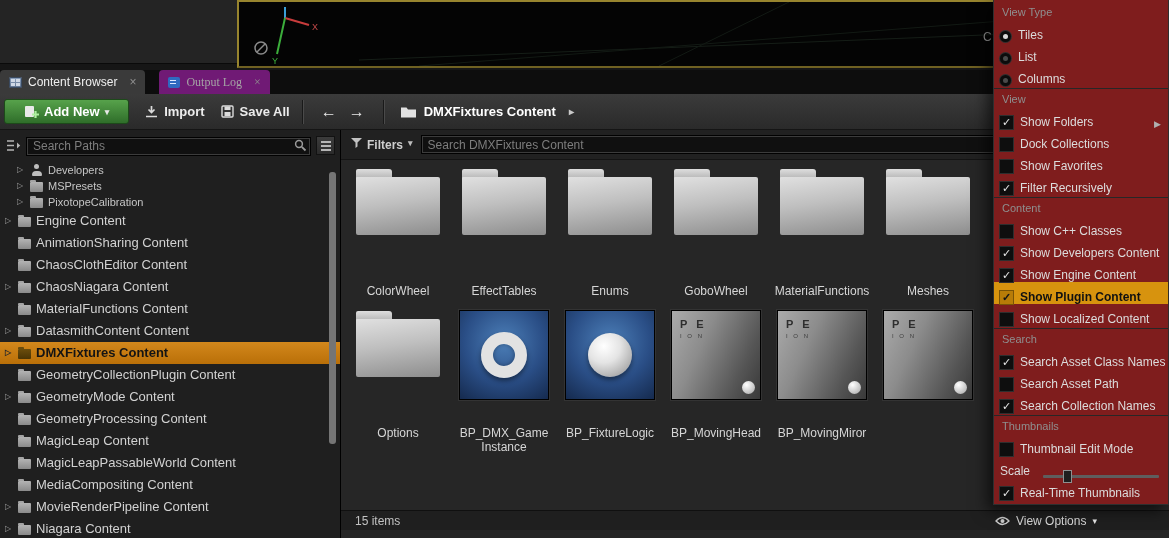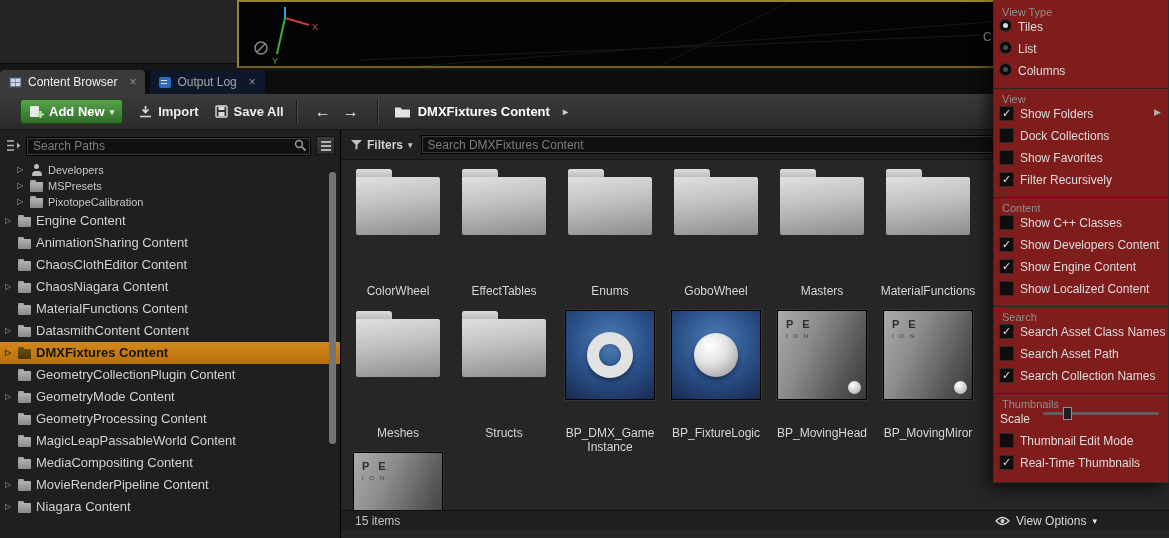--- a/index.html
+++ b/index.html
@@ -13,33 +13,33 @@
               border-left:2px solid #97842e; border-top:2px solid #97842e; border-bottom:2px solid #6f6122; }
   .vp-c { position:absolute; left:744px; top:28px; color:#9a9a9a; font-size:12px; }
   .gizmo { position:absolute; left:12px; top:2px; }
   .vp-grid { position:absolute; left:120px; top:0; opacity:.8; }
 
   
   .tab-bar { position:absolute; left:0; top:70px; width:1169px; height:24px; background:#0d0d0d; display:flex; align-items:flex-end; }
   .tab { display:flex; align-items:center; gap:6px; height:24px; padding:4px 9px; border-radius:4px 4px 0 0;
          font-size:12px; cursor:pointer; }
   .tab.active { background:#3a3a3a; color:#efefef; }
-  .tab.inactive { background:#0f172a; color:#a5a5a5; margin-left:5px; }
+  .tab.inactive { background:#701a75; color:#a5a5a5; margin-left:14px;font-family:Liberation Serif, serif; }
   .tab-x { color:#8f8f8f; font-size:12px; margin-left:6px; }
   .tico-cb { width:13px; height:11px; display:inline-block;
              background:linear-gradient(#8fa3c0,#5f7390); border-radius:2px; box-shadow:inset 0 0 0 1px #3a4a60; position:relative; }
   .tico-cb::after { content:''; position:absolute; left:2px; top:2px; width:4px; height:3px; background:#cfd8e6; box-shadow:5px 0 0 #cfd8e6, 0 4px 0 #cfd8e6, 5px 4px 0 #cfd8e6; }
   .tico-log { width:12px; height:11px; display:inline-block; background:#2f6ac0; border-radius:2px; position:relative; }
   .tico-log::after { content:''; position:absolute; left:2px; top:3px; width:6px; height:1.5px; background:#dce8ff; box-shadow:0 3px 0 #dce8ff; }
 
   
   .toolbar { position:absolute; left:0; top:94px; width:1169px; height:36px;
              background:linear-gradient(#3b3b3b,#2a2a2a); border-bottom:1px solid #151515;
              display:flex; align-items:center; }
-  .btn-addnew { display:flex; align-items:center; gap:5px; margin-left:20px; padding:4px 8px;
+  .btn-addnew { display:flex; align-items:center; gap:5px; margin-left:4px; padding:4px 19px;
                 background:linear-gradient(#57a24b,#2f6e2a); border:1px solid #1d4a1a; border-radius:3px;
                 color:#fff; font-weight:bold; font-size:13px; cursor:pointer; }
   .tb-btn { display:flex; align-items:center; gap:6px; margin-left:16px; color:#ececec; font-weight:bold; font-size:13px; cursor:pointer; }
   .tb-sep { width:1px; height:24px; background:#191919; box-shadow:1px 0 0 #4a4a4a; margin:0 12px; }
   .nav-arrow { font-size:16px; color:#e8e8e8; margin:0 6px; cursor:pointer; }
   .crumb { display:flex; align-items:center; gap:7px; color:#fff; font-weight:bold; font-size:13px; margin-left:4px; cursor:pointer; }
   .crumb-caret { color:#c9c9c9; font-size:10px; margin-left:6px; }
   .caret { font-size:9px; color:#e8e8e8; }
 
   
@@ -68,21 +68,21 @@
   .ico-folder-open { background:linear-gradient(#6b4d0c,#4a3404); }
   .ico-folder-open::before { background:#6b4d0c; }
   .ico-person { position:relative; display:inline-block; width:12px; height:12px; }
   .ico-person::before { content:''; position:absolute; top:0; left:3.5px; width:5px; height:5px; border-radius:50%; background:#bdbdbd; }
   .ico-person::after { content:''; position:absolute; bottom:0; left:1px; width:10px; height:5px; border-radius:4px 4px 1px 1px; background:#bdbdbd; }
   .tree-scroll { position:absolute; right:4px; top:42px; width:7px; height:272px; background:#757575; border-radius:3px; cursor:pointer; }
 
   
   .main-panel { position:absolute; left:341px; top:130px; width:828px; height:408px; background:#262626; }
   .filter-bar { height:30px; display:flex; align-items:center; gap:8px; padding:0 10px; background:#212121; border-bottom:1px solid #141414; }
-  .filters-btn { display:flex; align-items:center; gap:5px; color:#cfcfcf; font-size:12px; font-weight:bold; cursor:pointer; }
+  .filters-btn { display:flex; align-items:flex-start; gap:5px; color:#cfcfcf; font-size:12px; font-weight:bold; cursor:pointer; }
   .filters-btn .caret { color:#bdbdbd; }
   .grid { position:absolute; left:12px; top:38px; width:650px; bottom:28px; overflow:hidden;
           display:flex; flex-wrap:wrap; align-content:flex-start; }
   .tile { width:90px; height:128px; margin:0 16px 14px 0; cursor:pointer; }
   .thumb { width:90px; height:90px; position:relative; }
   .thumb.folder::before { content:''; position:absolute; left:3px; top:1px; width:36px; height:9px;
       background:linear-gradient(#dedede,#b8b8b8); border-radius:2px 3px 0 0; }
   .thumb.folder::after { content:''; position:absolute; left:3px; top:9px; width:84px; height:58px;
       background:linear-gradient(172deg,#e0e0e0 0%,#bfbfbf 45%,#8d8d8d 100%); border-radius:1px 2px 2px 2px; }
   .thumb.asset { border:1px solid #000; box-shadow:0 0 0 1px #333; }
@@ -104,21 +104,21 @@
       border-top:1px solid #101010; display:flex; align-items:center; justify-content:space-between;
       padding:0 14px; color:#c2c2c2; font-size:12px; z-index:20; }
   .view-options { display:flex; align-items:center; gap:6px; margin-right:58px; cursor:pointer; color:#d8d8d8; }
 
   
   .view-menu { position:absolute; right:0; top:0; width:176px; background:#7f1d1d;
       border:1px solid #2f2f2f; border-top:none; box-shadow:-6px 6px 14px rgba(0,0,0,.6);
       z-index:30; padding:2px 0 4px 0; }
   .menu-section + .menu-section { border-top:1px solid #272727; margin-top:2px; }
   .menu-header { color:#8f8f8f; font-size:11px; padding:4px 8px 2px 8px; }
-  .menu-item { display:flex; align-items:flex-start; height:22px; padding:0 7px 0 6px; gap:7px;
+  .menu-item { display:flex; align-items:flex-end; height:22px; padding:0 7px 0 6px; gap:7px;
       color:#dcdcdc; font-size:12px; cursor:pointer; white-space:nowrap; }
   .ctl { flex:none; }
   .radio { width:11px; height:11px; border-radius:50%; background:#0c0c0c; box-shadow:0 0 0 1px #2e2e2e; position:relative; }
   .radio::after { content:''; position:absolute; inset:3px; border-radius:50%; background:#4a4a4a; }
   .radio.on::after { background:#d8d8d8; }
   .check { width:13px; height:13px; background:#0e0e0e; box-shadow:0 0 0 1px #2e2e2e;
       display:flex; align-items:center; justify-content:center; font-size:11px; color:#e6e6e6; }
   .check.on::after { content:'✓'; margin-top:-1px; }
   .menu-item.hl { background:#d7930e; color:#111; font-weight:bold; }
   .menu-item.hl .check { background:#b87c08; box-shadow:0 0 0 1px #femmes; box-shadow:0 0 0 1px #7a5305; color:#161616; }
@@ -306,20 +306,27 @@
     <span class="t-icon">
           <span class="ico-folder"></span>
         </span>
     <span class="t-label">GeometryProcessing Content</span>
   </div>
       <div class="tree-item">
     <span class="t-arrow"></span>
     <span class="t-icon">
           <span class="ico-folder"></span>
         </span>
+    <span class="t-label">MagicLeap Content</span>
+  </div>
+      <div class="tree-item">
+    <span class="t-arrow"></span>
+    <span class="t-icon">
+          <span class="ico-folder"></span>
+        </span>
     <span class="t-label">MagicLeapPassableWorld Content</span>
   </div>
       <div class="tree-item">
     <span class="t-arrow"></span>
     <span class="t-icon">
           <span class="ico-folder"></span>
         </span>
     <span class="t-label">MediaCompositing Content</span>
   </div>
       <div class="tree-item">
@@ -365,33 +372,29 @@
       <div class="tile">
     <div class="thumb folder"></div>
     <div class="tile-label">Enums</div>
   </div>
       <div class="tile">
     <div class="thumb folder"></div>
     <div class="tile-label">GoboWheel</div>
   </div>
       <div class="tile">
     <div class="thumb folder"></div>
-    <div class="tile-label">Masters</div>
-  </div>
-      <div class="tile">
-    <div class="thumb folder"></div>
     <div class="tile-label">MaterialFunctions</div>
   </div>
       <div class="tile">
     <div class="thumb folder"></div>
     <div class="tile-label">Meshes</div>
   </div>
       <div class="tile">
     <div class="thumb folder"></div>
-    <div class="tile-label">Structs</div>
+    <div class="tile-label">Options</div>
   </div>
       <div class="tile">
     <div class="thumb asset torus"></div>
     <div class="tile-label">BP_DMX_Game Instance</div>
   </div>
       <div class="tile">
     <div class="thumb asset sphere"></div>
     <div class="tile-label">BP_FixtureLogic</div>
   </div>
       <div class="tile">
@@ -476,20 +479,24 @@
     <span class="m-label">Show C++ Classes</span>
   </div>
       <div class="menu-item">
     <span class="ctl check on"></span>
     <span class="m-label">Show Developers Content</span>
   </div>
       <div class="menu-item">
     <span class="ctl check on"></span>
     <span class="m-label">Show Engine Content</span>
   </div>
+      <div class="menu-item hl">
+    <span class="ctl check on"></span>
+    <span class="m-label">Show Plugin Content</span>
+  </div>
       <div class="menu-item">
     <span class="ctl check"></span>
     <span class="m-label">Show Localized Content</span>
   </div>
     </div>
     <div class="menu-section">
     <div class="menu-header">Search</div>
   <div class="menu-item">
     <span class="ctl check on"></span>
     <span class="m-label">Search Asset Class Names</span>
@@ -499,28 +506,28 @@
     <span class="m-label">Search Asset Path</span>
   </div>
       <div class="menu-item">
     <span class="ctl check on"></span>
     <span class="m-label">Search Collection Names</span>
   </div>
     </div>
     <div class="menu-section">
     <div class="menu-header">Thumbnails</div>
   <div class="menu-item">
+    <span class="ctl check"></span>
+    <span class="m-label">Thumbnail Edit Mode</span>
+  </div>
+      <div class="menu-item">
 
     <span class="m-label">Scale</span>
   <span class="slider-track">
           <span class="slider-thumb" style="left: 17%;"></span>
         </span>
       </div>
       <div class="menu-item">
-    <span class="ctl check"></span>
-    <span class="m-label">Thumbnail Edit Mode</span>
-  </div>
-      <div class="menu-item">
     <span class="ctl check on"></span>
     <span class="m-label">Real-Time Thumbnails</span>
   </div>
     </div>
   </div>
 
 </body></html>

